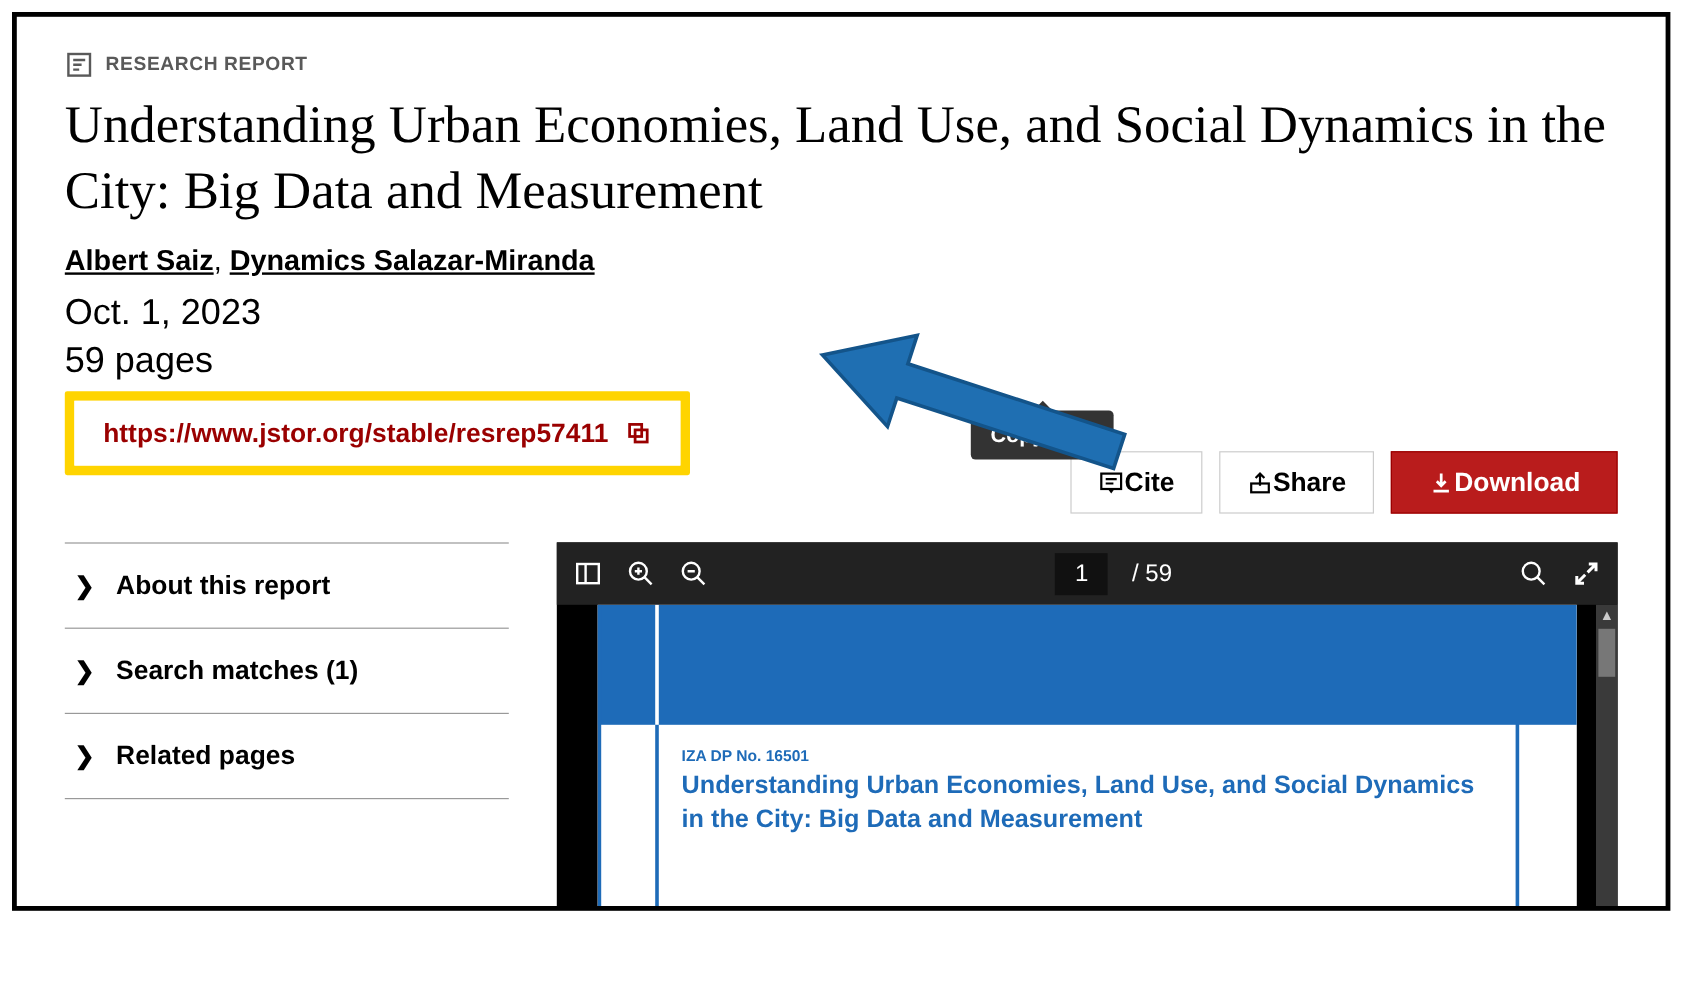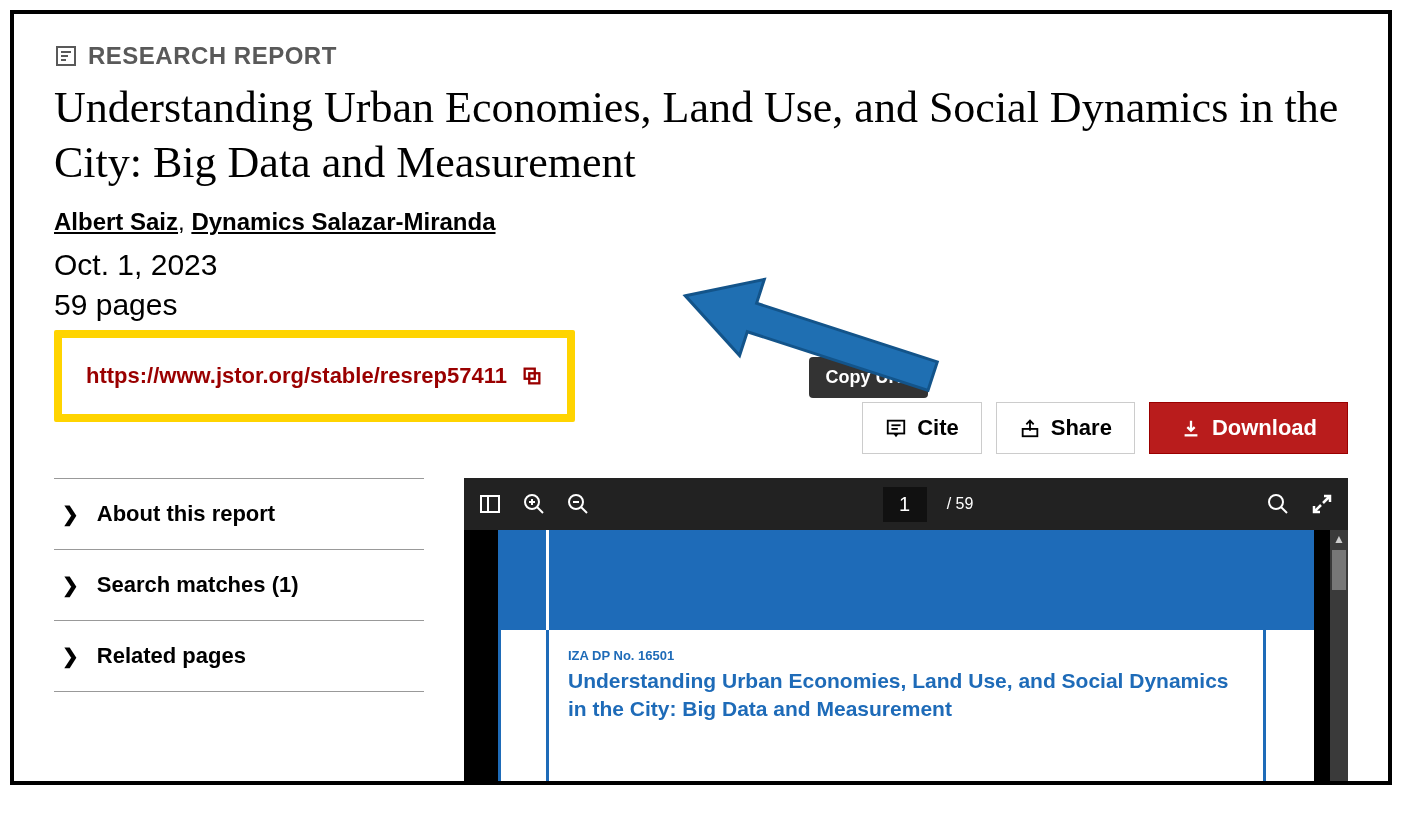--- a/index.html
+++ b/index.html
@@ -17,21 +17,21 @@
     padding: 28px 40px 0 40px;
     position: relative;
     overflow: hidden;
   }
   .doc-type {
     display: flex;
     align-items: center;
     gap: 10px;
     color: #595959;
     font-weight: 700;
-    font-size: 24px;
+    font-size: 16px;
     letter-spacing: 0.5px;
     margin-bottom: 10px;
   }
   .doc-type svg { width: 24px; height: 24px; }
   h1.title {
     font-family: Georgia, 'Times New Roman', serif;
     font-weight: 400;
     font-size: 44px;
     line-height: 1.25;
     margin: 0 0 18px 0;
@@ -53,21 +53,21 @@
   }
   .url-box-wrap {
     display: inline-block;
     border: 8px solid #ffd400;
     background: #ffd400;
     border-radius: 2px;
     margin-top: 2px;
   }
   .url-box {
     background: #fff;
-    padding: 25px 24px;
+    padding: 14px 24px;
     display: flex;
     align-items: center;
     gap: 14px;
     font-size: 22px;
     font-weight: 700;
     color: #9a0000;
   }
   .url-box svg { width: 22px; height: 22px; }
   .tooltip {
     display: inline-block;
@@ -102,21 +102,20 @@
   .action-row {
     display: flex;
     justify-content: flex-end;
     gap: 14px;
     margin-top: -20px;
     margin-bottom: 24px;
   }
   .btn {
     display: flex;
     align-items: center;
-    gap: 10px;
     border: 1px solid #ccc;
     background: #fff;
     padding: 12px 22px;
     font-size: 22px;
     font-weight: 700;
     cursor: pointer;
     color: #000;
   }
   .btn svg { width: 22px; height: 22px; }
   .btn.primary {
@@ -164,21 +163,21 @@
   .toolbar svg { width: 24px; height: 24px; cursor: pointer; }
   .page-input {
     background: #111;
     border: none;
     color: #fff;
     width: 44px;
     text-align: center;
     font-size: 20px;
     padding: 6px 2px;
   }
-  .page-total { font-size: 16px; }
+  .page-total { font-size: 20px; }
   .page-area {
     padding: 0 34px;
     height: calc(100% - 52px);
     position: relative;
   }
   .page {
     background: #fff;
     height: 100%;
     position: relative;
     overflow: hidden;

